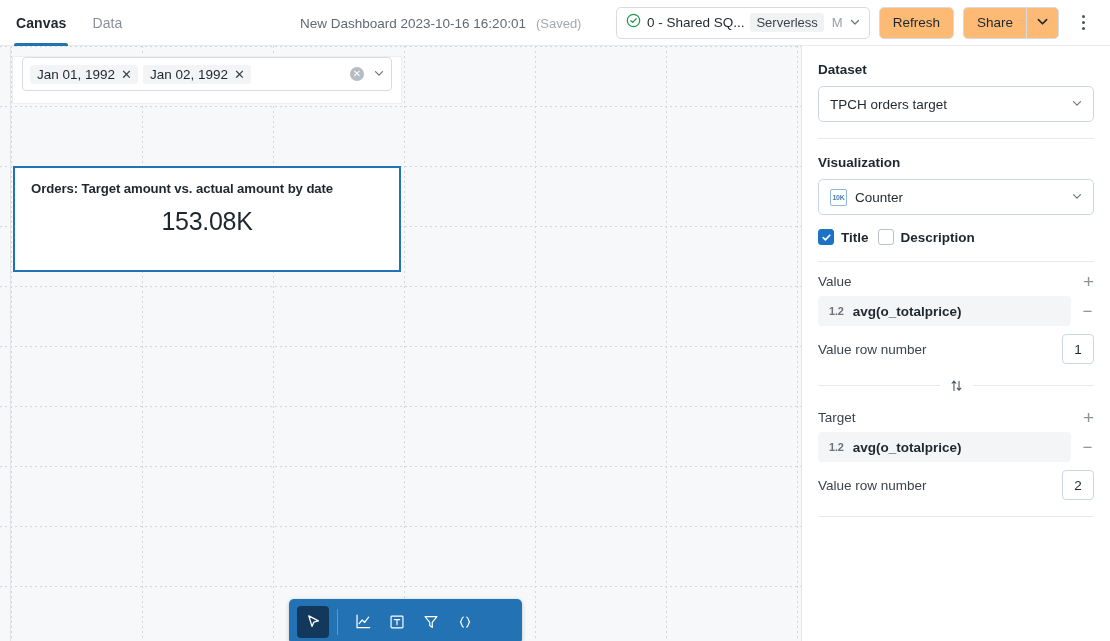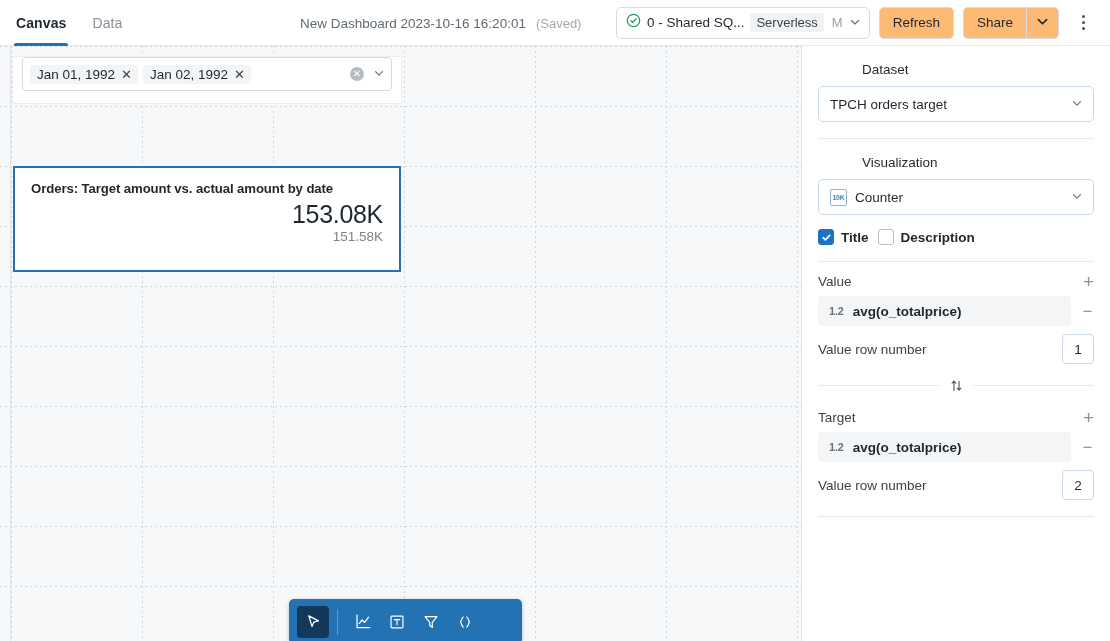--- a/index.html
+++ b/index.html
@@ -273,22 +273,22 @@
     padding: 13px 16px 0 16px;
     cursor: pointer;
   }
   .counter-title {
     font-size: 13.2px;
     font-weight: bold;
     color: #1f272e;
     letter-spacing: -0.1px;
   }
   .counter-body {
-    margin-top: 4px;
-    text-align: right;
+    margin-top: 11px;
+    text-align: center;
   }
   .counter-value {
     font-size: 25px;
     color: #1f272e;
     line-height: 1.12;
     letter-spacing: -0.3px;
   }
   .counter-target {
     font-size: 13.5px;
     color: #7b848d;
@@ -331,24 +331,23 @@
   .panel {
     flex: 1;
     background: #ffffff;
     overflow: hidden;
     display: flex;
     flex-direction: column;
   }
   .panel-sec { padding: 16px 16px 0 16px; }
   .panel-label {
     font-size: 13.5px;
-    font-weight: normal;
+    font-weight: bold;
     color: #1f272e;
     margin-bottom: 9px;
-    margin-left: 44px;
   }
   .select {
     height: 36px;
     border: 1px solid #c9d8e6;
     border-radius: 5px;
     background: #fff;
     display: flex;
     align-items: center;
     padding: 0 10px 0 11px;
     font-size: 13.5px;
@@ -581,21 +580,20 @@
               </svg>
             </span>
           </span>
         </div>
       </div>
 
       <div class="counter-widget">
         <div class="counter-title">Orders: Target amount vs. actual amount by date</div>
         <div class="counter-body">
           <div class="counter-value">153.08K</div>
-          <div class="counter-target">151.58K</div>
         </div>
       </div>
 
       <div class="toolbar">
         <div class="tool active">
           <span>
             <svg width="17" height="17" viewBox="0 0 18 18">
               <path d="M4 3 L14.2 8.3 L9.4 9.6 L7.4 14.2 Z" fill="none" stroke="#ffffff" stroke-width="1.4" stroke-linejoin="round"></path>
             </svg>
           </span>

